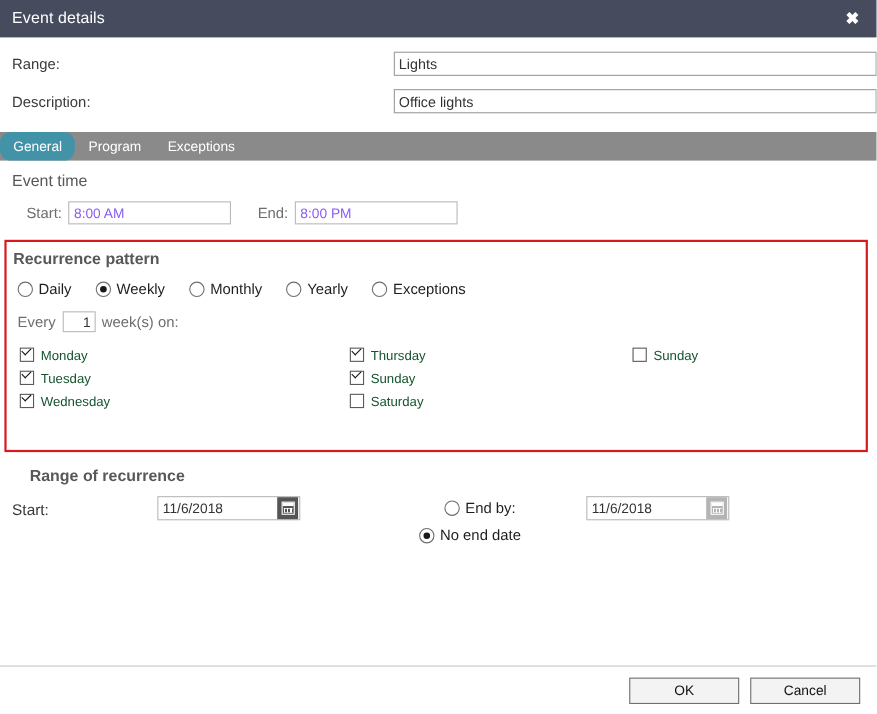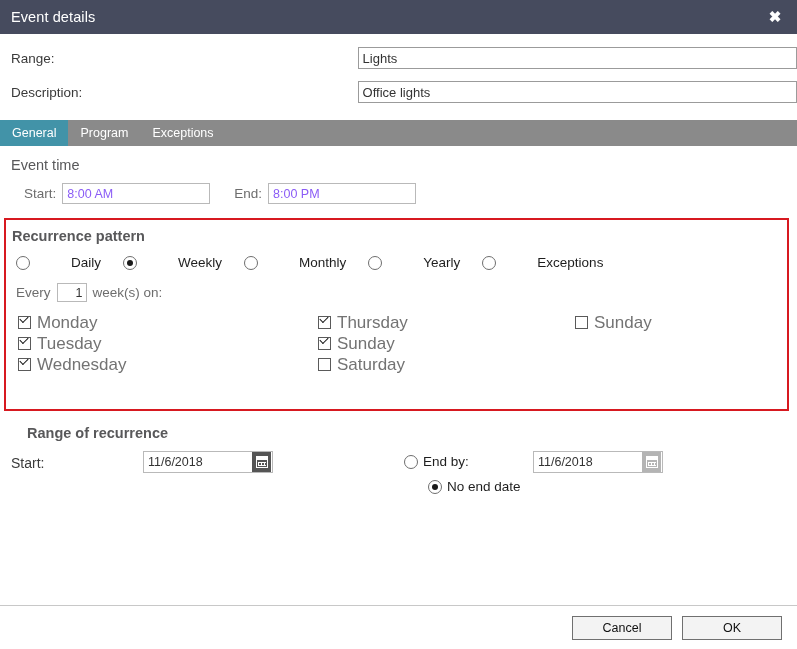--- a/index.html
+++ b/index.html
@@ -89,20 +89,21 @@
     display: flex;
     align-items: center;
     padding: 0 12px;
     color: #ffffff;
     font-size: 12.5px;
     cursor: pointer;
     user-select: none;
   }
   .tab.active {
     background: #4293a8;
+    border-radius: 10px;
   }
 
   
   .panel {
     position: relative;
     padding: 0;
   }
   .section-title {
     font-size: 14.5px;
     font-weight: normal;
@@ -158,21 +159,20 @@
     display: flex;
     align-items: center;
     padding: 11px 0 0 16px;
   }
   .radio-opt {
     display: flex;
     align-items: center;
     margin-right: 22px;
     cursor: pointer;
     user-select: none;
-    gap: 36px;
   }
   .radio {
     width: 12px;
     height: 12px;
     border-radius: 50%;
     border: 1px solid #6e6e6e;
     background: #ffffff;
     display: inline-block;
     position: relative;
     margin-right: 5px;
@@ -247,22 +247,22 @@
     position: absolute;
     left: 1px;
     top: -1px;
     width: 7px;
     height: 4px;
     border-left: 1.6px solid #111111;
     border-bottom: 1.6px solid #111111;
     transform: rotate(-45deg);
   }
   .day-label {
-    font-size: 17px;
-    color: #737373;
+    font-size: 12px;
+    color: #14532d;
   }
 
   
   .range-title {
     font-size: 14.5px;
     font-weight: bold;
     color: #58585a;
     padding: 14px 0 0 11px;
     margin-left: 16px;
   }
@@ -340,21 +340,21 @@
   .endby-radio {
     position: absolute;
     left: 404px;
     top: 13px;
     display: flex;
     align-items: center;
     cursor: pointer;
   }
   .noend-radio {
     position: absolute;
-    left: 428px;
+    left: 381px;
     top: 38px;
     display: flex;
     align-items: center;
     cursor: pointer;
   }
   .endby-date-wrap {
     position: absolute;
     left: 533px;
     top: 10px;
     width: 130px;
@@ -527,15 +527,15 @@
         <input class="date-input" type="text" value="11/6/2018" style="">
         <span class="cal-btn disabled">
           <span class="cal-glyph"></span>
         </span>
       </div>
     </div>
   </div>
 </div>
 
 <div class="footer">
+  <button class="btn">OK</button>
   <button class="btn">Cancel</button>
-  <button class="btn">OK</button>
 </div>
 
 </body></html>

